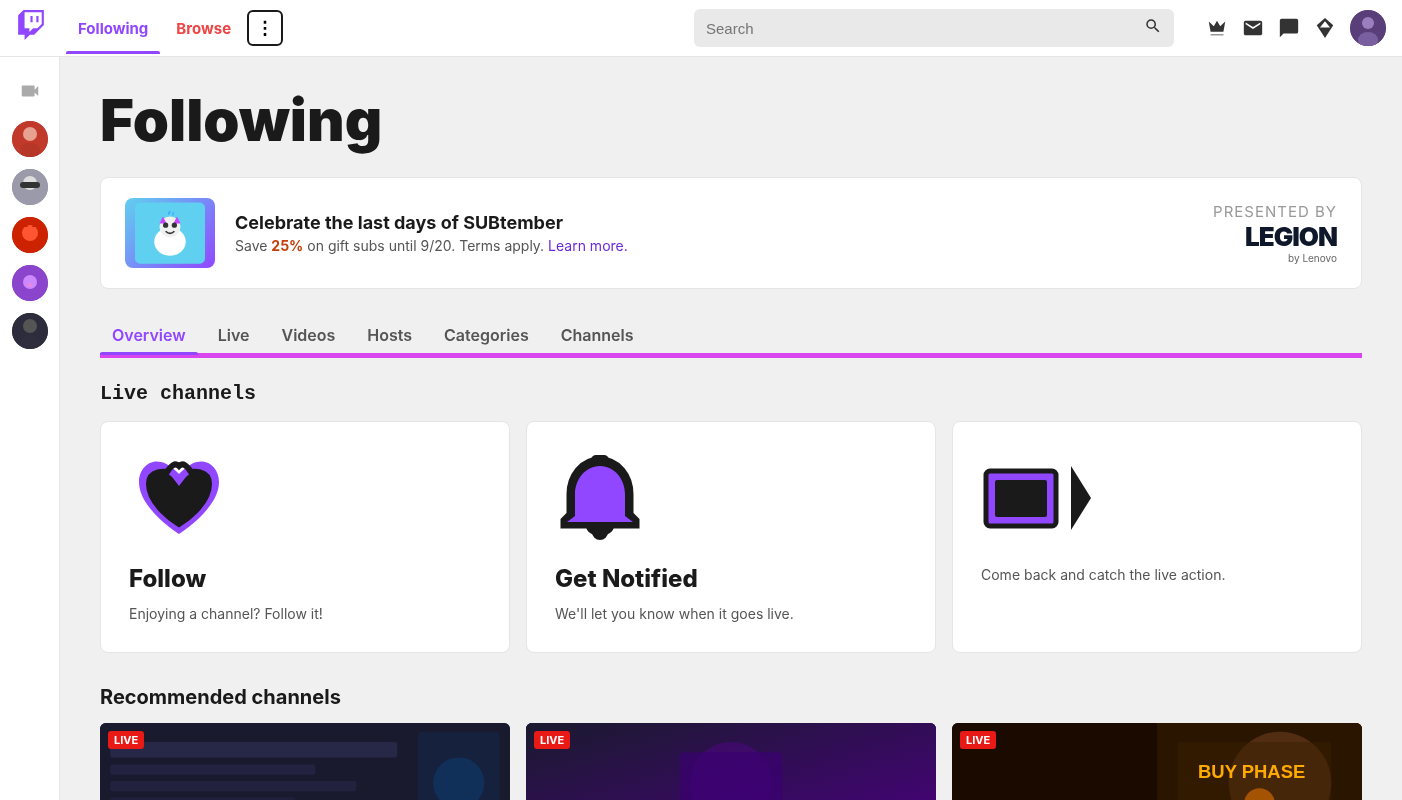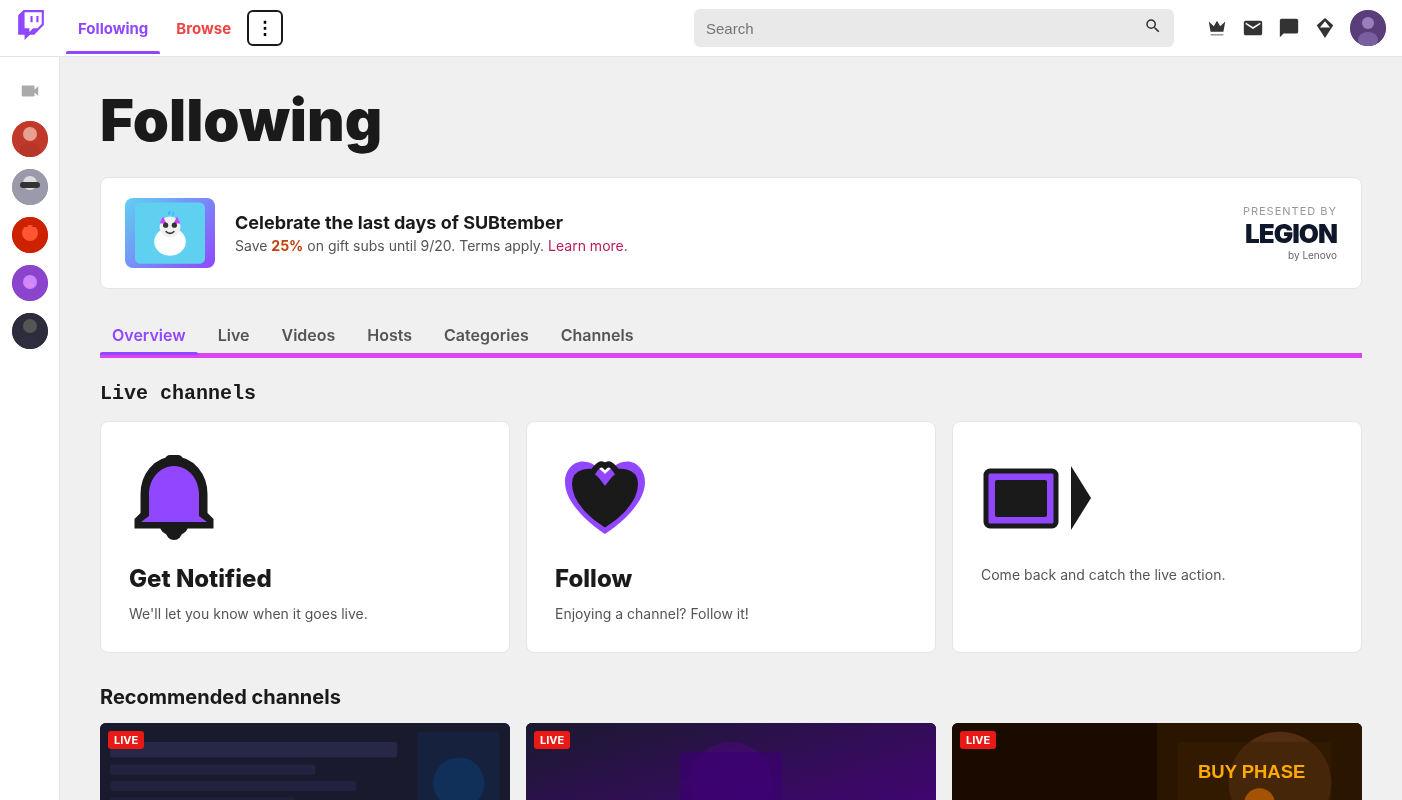--- a/index.html
+++ b/index.html
@@ -174,30 +174,30 @@
       background: linear-gradient(135deg, #60d0f0, #9147ff);
       border-radius: 8px;
       display: flex; align-items: center; justify-content: center;
       font-size: 32px;
       flex-shrink: 0;
     }
     .promo-text { flex: 1; }
     .promo-title { font-size: 18px; font-weight: 700; margin-bottom: 4px; }
     .promo-subtitle { font-size: 14px; color: #555; }
     .promo-subtitle .bold { font-weight: 700; color: #c2410c; }
-    .promo-subtitle .link { color: #be185d; cursor: pointer; }
+    .promo-subtitle .link { color: #6d28d9; cursor: pointer; }
     .promo-sponsor {
       text-align: right;
       font-size: 12px;
       color: #666;
       display: flex;
       flex-direction: column;
       align-items: flex-end;
     }
-    .sponsor-label { font-size: 11px; letter-spacing: 1px; text-transform: uppercase; color: #999; }
+    .sponsor-label { font-size: 15px; letter-spacing: 1px; text-transform: uppercase; color: #999; }
     .sponsor-name { font-size: 26px; font-weight: 900; letter-spacing: -1px; color: #0f172a; }
     .sponsor-sub { font-size: 10px; color: #666; }
 
     
     .tabs {
       display: flex;
       gap: 8px;
       margin-bottom: 24px;
       border-bottom: 5px solid #d946ef;
     }
@@ -442,52 +442,52 @@
     <a class="tab">Hosts</a>
     <a class="tab">Categories</a>
     <a class="tab">Channels</a>
   </div>
 
   <h2 class="section-title">Live channels</h2>
   <div class="cards-grid">
 
     <div class="info-card">
       <div class="card-icon">
+        <svg width="100" height="90" viewBox="0 0 100 90">
+
+          <path d="M50 80 C50 80 10 55 10 28 C10 15 20 5 32 8 C38 9 44 14 50 20 C56 14 62 9 68 8 C80 5 90 15 90 28 C90 55 50 80 50 80z" fill="#9147ff"></path>
+
+          <path d="M38 18 C38 18 20 15 20 30 C20 50 45 67 50 70 C55 67 80 50 80 30 C80 15 62 18 62 18 C58 12 54 8 50 12 C46 8 42 12 38 18z" fill="none" stroke="#1a1a1a" stroke-width="6"></path>
+          <path d="M50 70 C50 70 22 52 22 30 C22 17 35 16 42 22 C44 24 47 28 50 32 C53 28 56 24 58 22 C65 16 78 17 78 30 C78 52 50 70 50 70z" fill="#1a1a1a"></path>
+        </svg>
+      </div>
+      <div class="card-title">Follow</div>
+      <div class="card-desc">Enjoying a channel? Follow it!</div>
+    </div>
+
+    <div class="info-card">
+      <div class="card-icon">
         <svg width="90" height="90" viewBox="0 0 90 90">
 
           <path d="M45 10 C28 10 18 25 18 40 L18 62 L10 68 L10 72 L80 72 L80 68 L72 62 L72 40 C72 25 62 10 45 10z" fill="#9147ff"></path>
 
           <path d="M45 5 C26 5 14 22 14 40 L14 60 L8 66 L8 72 L82 72 L82 66 L76 60 L76 40 C76 22 64 5 45 5z" fill="none" stroke="#1a1a1a" stroke-width="5"></path>
           <path d="M45 5 C26 5 14 22 14 40 L14 60 L8 66 L8 72 L82 72 L82 66 L76 60 L76 40 C76 22 64 5 45 5z" fill="#1a1a1a"></path>
 
           <rect x="36" y="1" width="18" height="10" rx="5" fill="#1a1a1a"></rect>
 
           <ellipse cx="45" cy="72" rx="14" ry="10" fill="#1a1a1a"></ellipse>
 
           <path d="M45 12 C30 12 20 26 20 40 L20 62 L12 68 L78 68 L70 62 L70 40 C70 26 60 12 45 12z" fill="#9147ff"></path>
 
           <circle cx="45" cy="78" r="8" fill="#1a1a1a"></circle>
         </svg>
       </div>
       <div class="card-title">Get Notified</div>
       <div class="card-desc">We'll let you know when it goes live.</div>
-    </div>
-
-    <div class="info-card">
-      <div class="card-icon">
-        <svg width="100" height="90" viewBox="0 0 100 90">
-
-          <path d="M50 80 C50 80 10 55 10 28 C10 15 20 5 32 8 C38 9 44 14 50 20 C56 14 62 9 68 8 C80 5 90 15 90 28 C90 55 50 80 50 80z" fill="#9147ff"></path>
-
-          <path d="M38 18 C38 18 20 15 20 30 C20 50 45 67 50 70 C55 67 80 50 80 30 C80 15 62 18 62 18 C58 12 54 8 50 12 C46 8 42 12 38 18z" fill="none" stroke="#1a1a1a" stroke-width="6"></path>
-          <path d="M50 70 C50 70 22 52 22 30 C22 17 35 16 42 22 C44 24 47 28 50 32 C53 28 56 24 58 22 C65 16 78 17 78 30 C78 52 50 70 50 70z" fill="#1a1a1a"></path>
-        </svg>
-      </div>
-      <div class="card-title">Follow</div>
-      <div class="card-desc">Enjoying a channel? Follow it!</div>
     </div>
 
     <div class="info-card">
       <div class="card-icon">
         <svg width="110" height="85" viewBox="0 0 110 85">
 
           <rect x="5" y="15" width="70" height="55" rx="4" fill="#9147ff"></rect>
 
           <polygon points="90,10 110,42 90,74" fill="#1a1a1a"></polygon>
 

